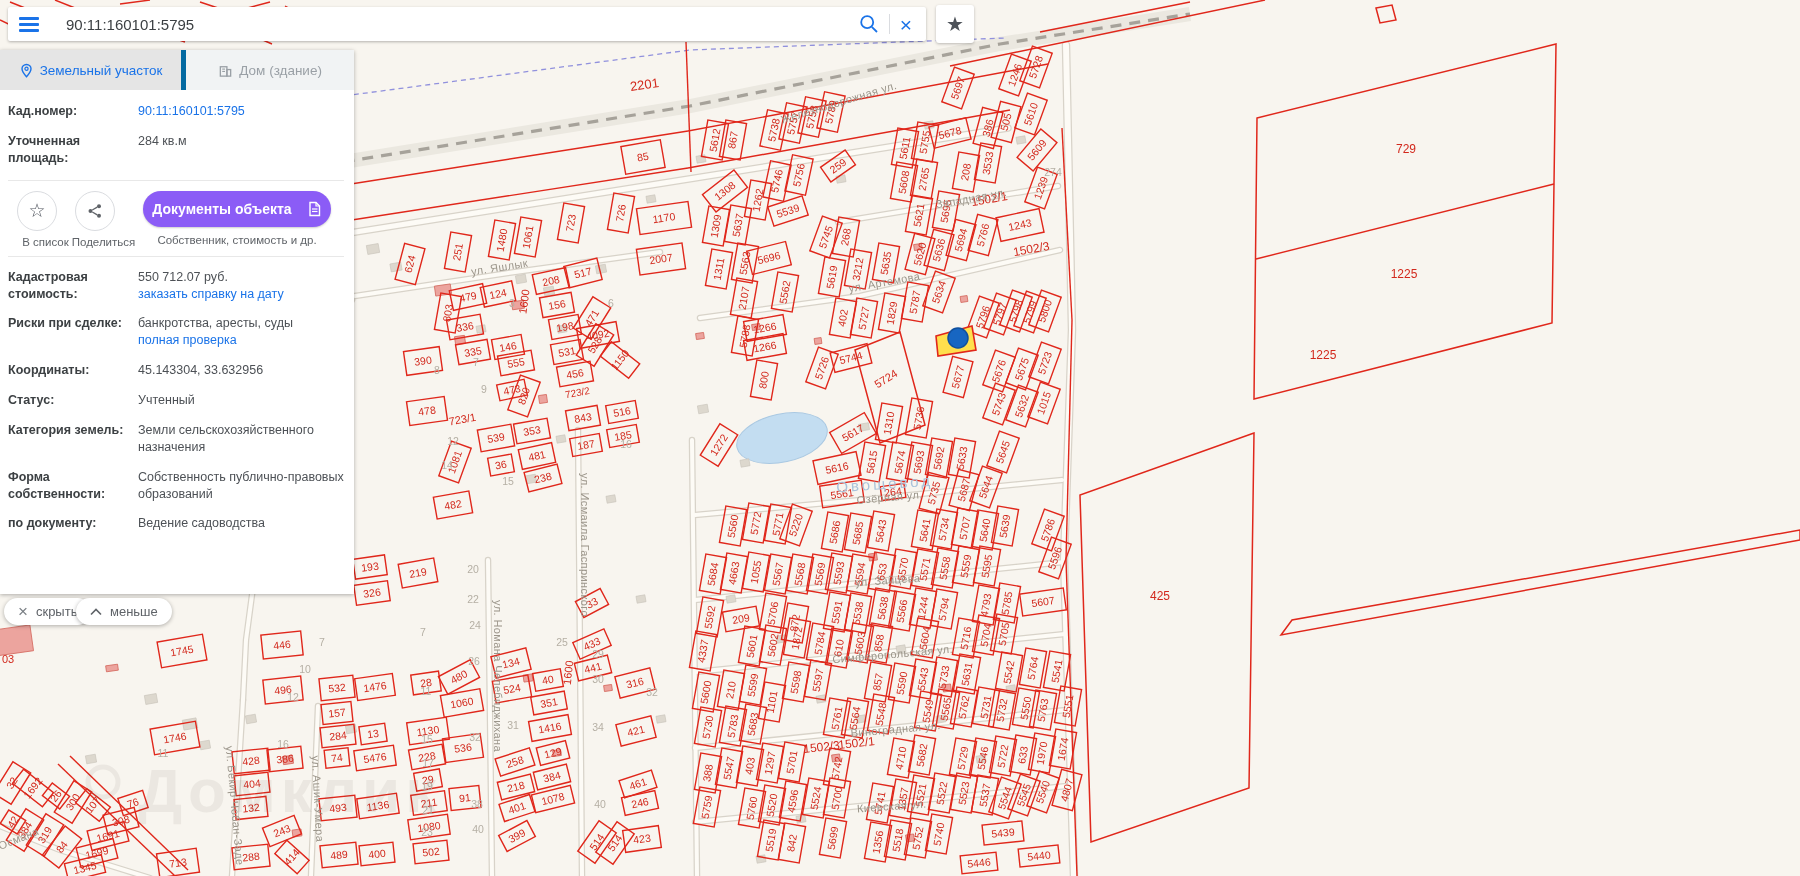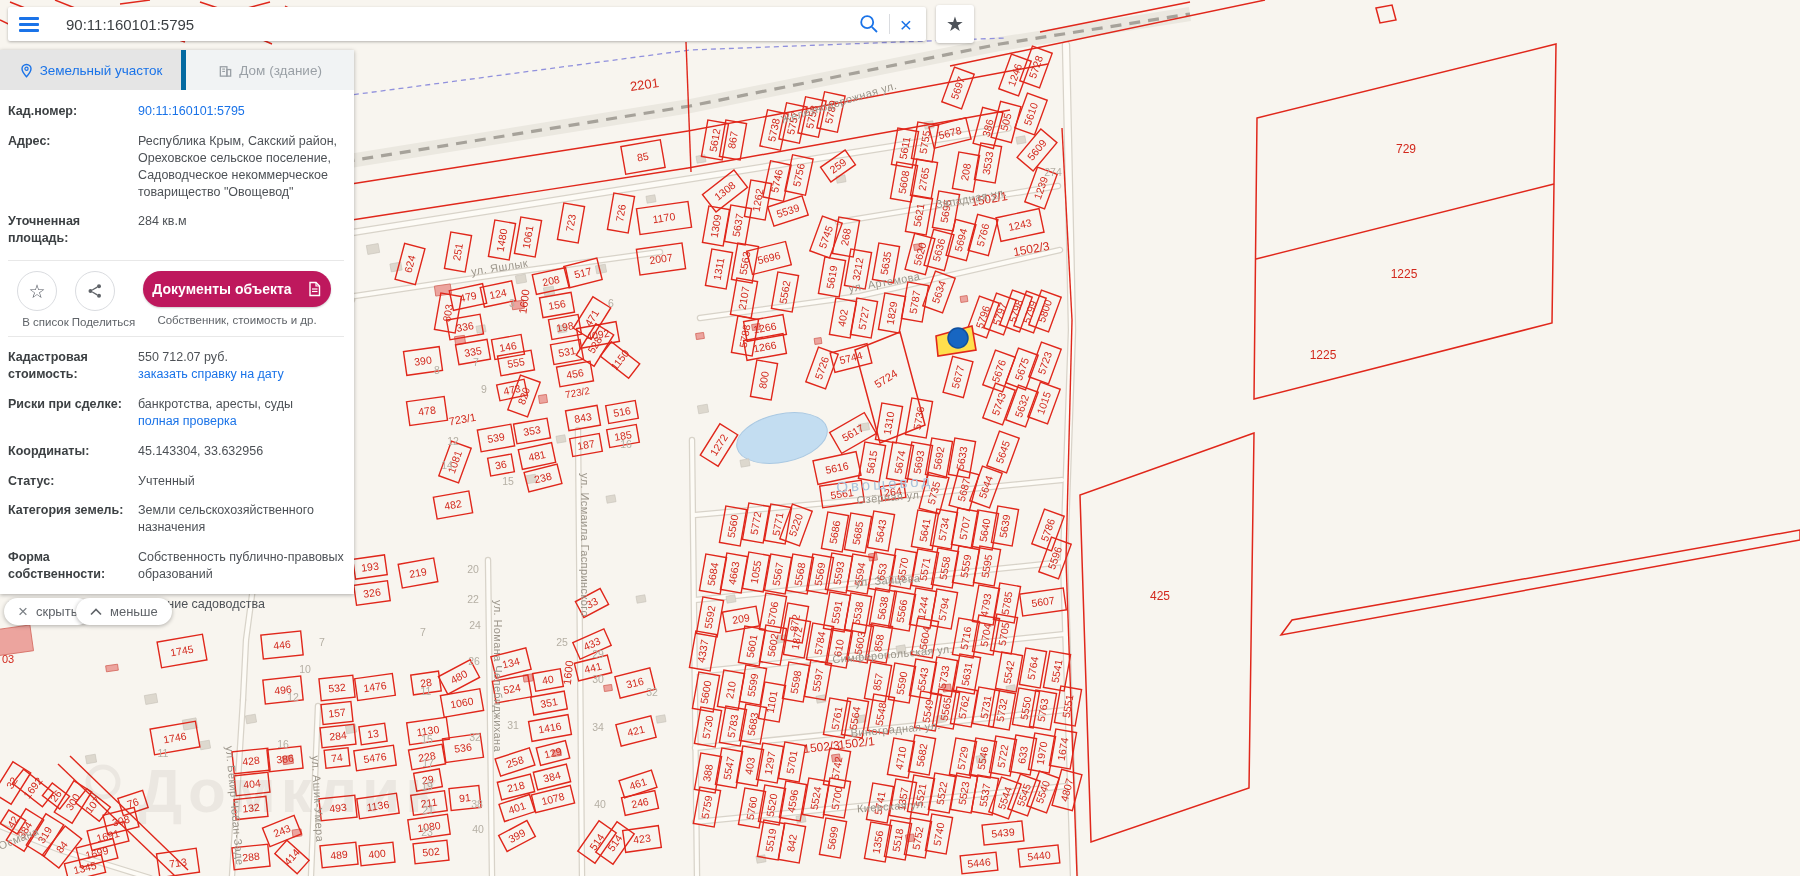--- a/index.html
+++ b/index.html
@@ -30,21 +30,21 @@
   .lbl{width:130px;min-width:130px;font-size:12.5px;font-weight:700;color:#3c4043;line-height:1.35;}
   .val{font-size:12.5px;color:#4d5156;line-height:1.35;}
   .lnk{color:#1a73e8;cursor:pointer;}
   .actions{display:flex;align-items:flex-start;border-top:1px solid #e8e8e8;border-bottom:1px solid #e8e8e8;
     padding:10px 0 8px;margin-bottom:12px;}
   .acol{width:58px;display:flex;flex-direction:column;align-items:center;cursor:pointer;}
   .circ{width:38px;height:38px;border:1px solid #dadce0;border-radius:50%;display:flex;align-items:center;
     justify-content:center;font-size:19px;color:#50555e;background:#fff;}
   .albl{font-size:11.5px;color:#5f6368;margin-top:5px;white-space:nowrap;margin-left:17px;}
   .gwrap{flex:1;margin-left:6px;display:flex;flex-direction:column;align-items:center;}
-  .gbtn{width:188px;height:36px;border:none;border-radius:18px;background:#be185d;color:#fff;
+  .gbtn{width:188px;height:36px;border:none;border-radius:18px;background:#8b5cf6;color:#fff;
     font-family:"Liberation Sans",sans-serif;font-size:14px;font-weight:700;display:flex;align-items:center;
     justify-content:center;gap:15px;cursor:pointer;box-shadow:0 1px 2px rgba(0,0,0,.2);}
   .gsub{font-size:11.5px;color:#5f6368;margin-top:7px;white-space:nowrap;}
   
   .pill{position:absolute;display:flex;align-items:center;gap:8px;height:27px;padding:0 14px;background:#fff;
     border-radius:14px;box-shadow:0 1px 4px rgba(0,0,0,.3);font-size:13px;color:#5f6368;z-index:5;cursor:pointer;}
   .pill .x{font-size:17px;color:#7a7f85;line-height:1;}
 </style>
 </head>
 <body>
@@ -1574,26 +1574,20 @@
     </div>
     <div class="pbody">
       <div id="rows1">
           <div class="row">
             <div class="lbl">Кад.номер:</div>
             <div class="val">
               <div class="lnk">90:11:160101:5795</div>
             </div>
           </div>
           <div class="row">
-            <div class="lbl">Адрес:</div>
-            <div class="val">
-              <div>Республика Крым, Сакский район, Ореховское сельское поселение, Садоводческое некоммерческое товарищество "Овощевод"</div>
-            </div>
-          </div>
-          <div class="row">
             <div class="lbl">Уточненная площадь:</div>
             <div class="val">
               <div>284 кв.м</div>
             </div>
           </div>
         </div>
       <div class="actions">
         <div class="acol">
           <div class="circ">
               <span>☆</span>

